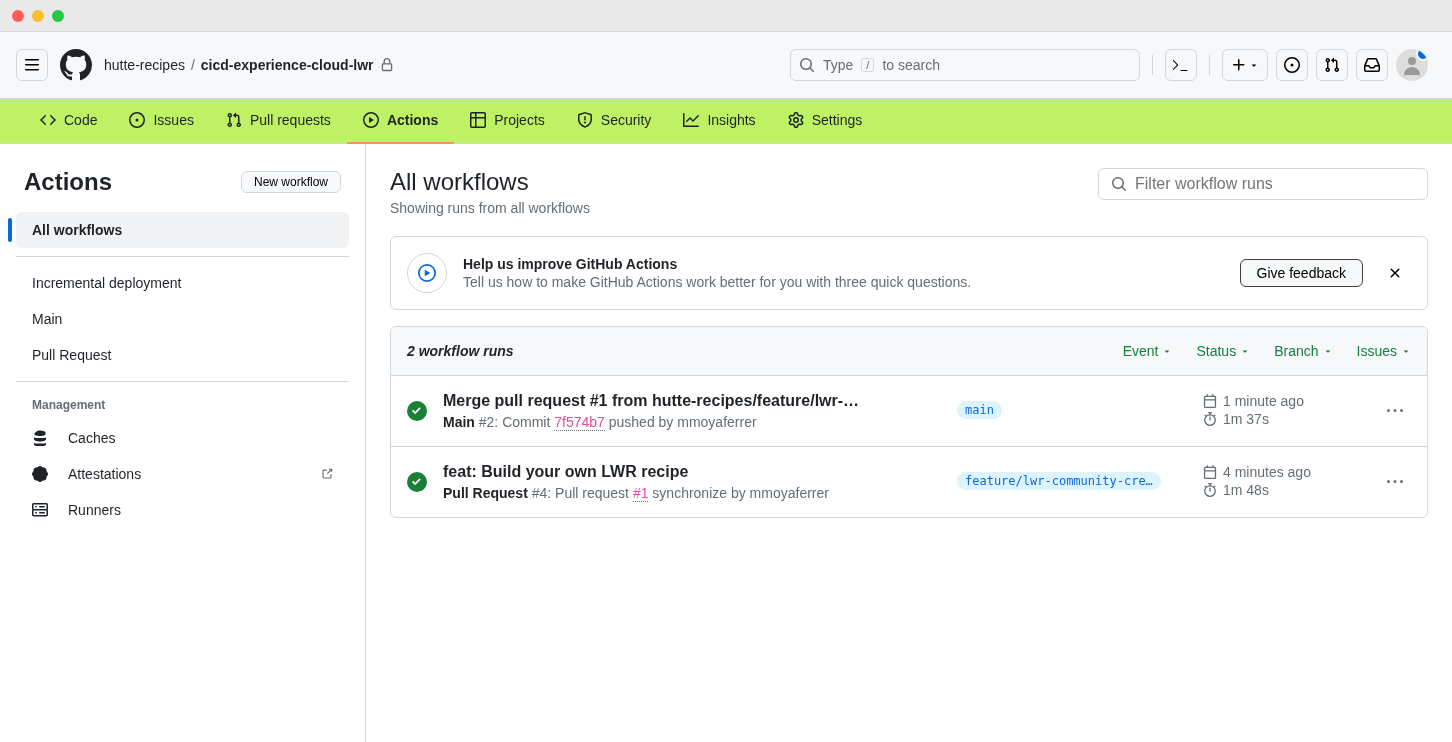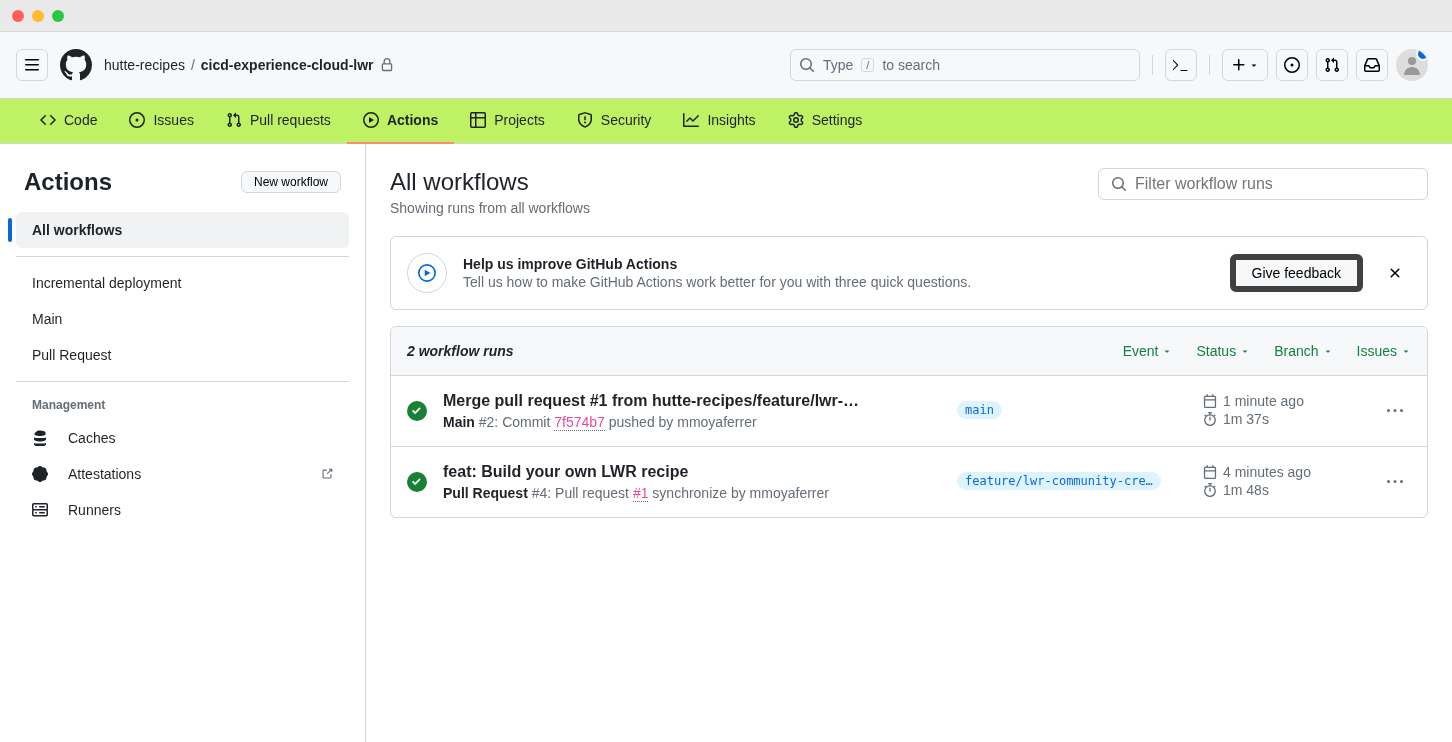--- a/index.html
+++ b/index.html
@@ -65,21 +65,21 @@
     
     .filter-input { display: flex; align-items: center; gap: 8px; width: 330px; height: 32px; border: 1px solid #d0d7de; border-radius: 6px; padding: 0 12px; background: #fff; }
     .filter-input input { border: none; outline: none; flex: 1; font-size: 16px; background: transparent; }
     
     
     .banner { display: flex; align-items: center; gap: 16px; border: 1px solid #d0d7de; border-radius: 6px; padding: 16px; margin-bottom: 16px; }
     .banner-icon { width: 40px; height: 40px; border-radius: 50%; border: 1px solid #d0d7de; display: flex; align-items: center; justify-content: center; flex-shrink: 0; }
     .banner-text { flex: 1; }
     .banner-title { font-weight: 600; margin-bottom: 2px; }
     .banner-desc { color: #656d76; }
-    .banner-btn { padding: 5px 16px; border: 6px solid #404040; border-radius: 6px; background: #f6f8fa; font-weight: 500; cursor: pointer; font-size: 14px; }
+    .banner-btn { padding: 5px 16px; border: 1px solid #404040; border-radius: 6px; background: #f6f8fa; font-weight: 500; cursor: pointer; font-size: 14px; }
     .banner-close { width: 32px; height: 32px; display: flex; align-items: center; justify-content: center; cursor: pointer; border: none; background: none; }
     
     
     .runs-container { border: 1px solid #d0d7de; border-radius: 6px; overflow: hidden; }
     .runs-header { display: flex; align-items: center; justify-content: space-between; padding: 16px; background: #f6f8fa; border-bottom: 1px solid #d0d7de; }
     .runs-count { font-weight: 600; font-style: italic; }
     .runs-filters { display: flex; gap: 24px; }
     .filter-dd { display: flex; align-items: center; gap: 4px; color: #15803d; cursor: pointer; font-size: 14px; }
     
     .run-row { display: flex; align-items: center; padding: 16px; border-bottom: 1px solid #d0d7de; gap: 16px; }

